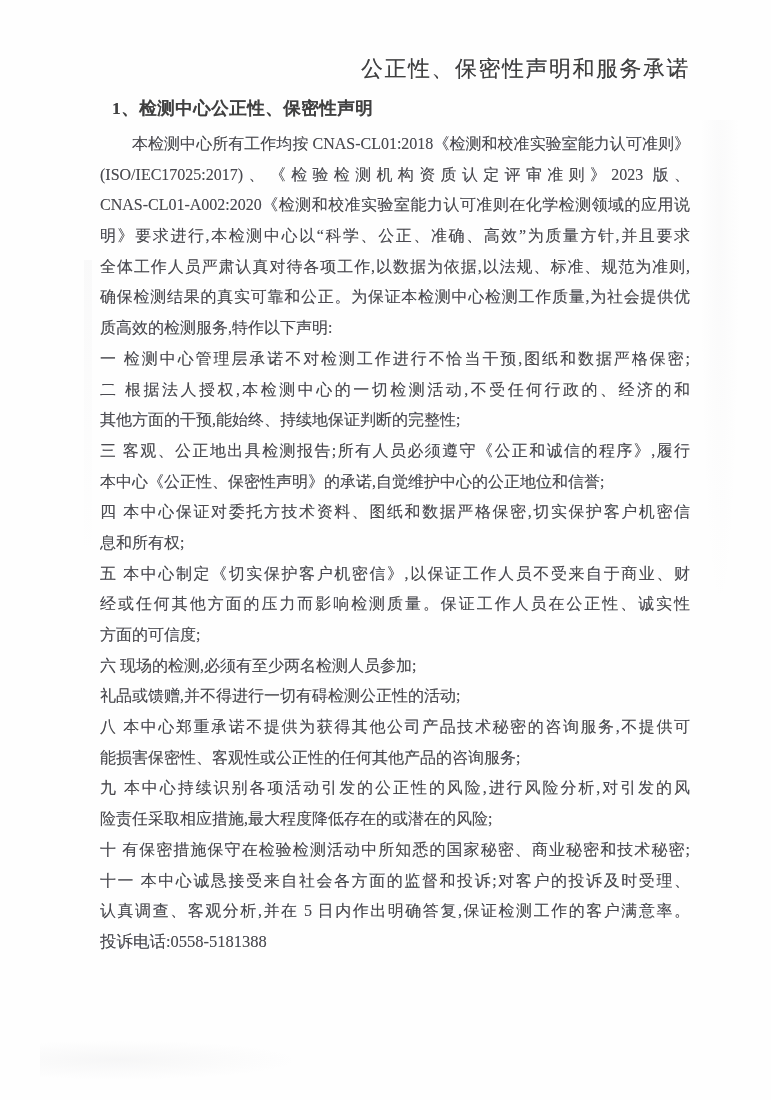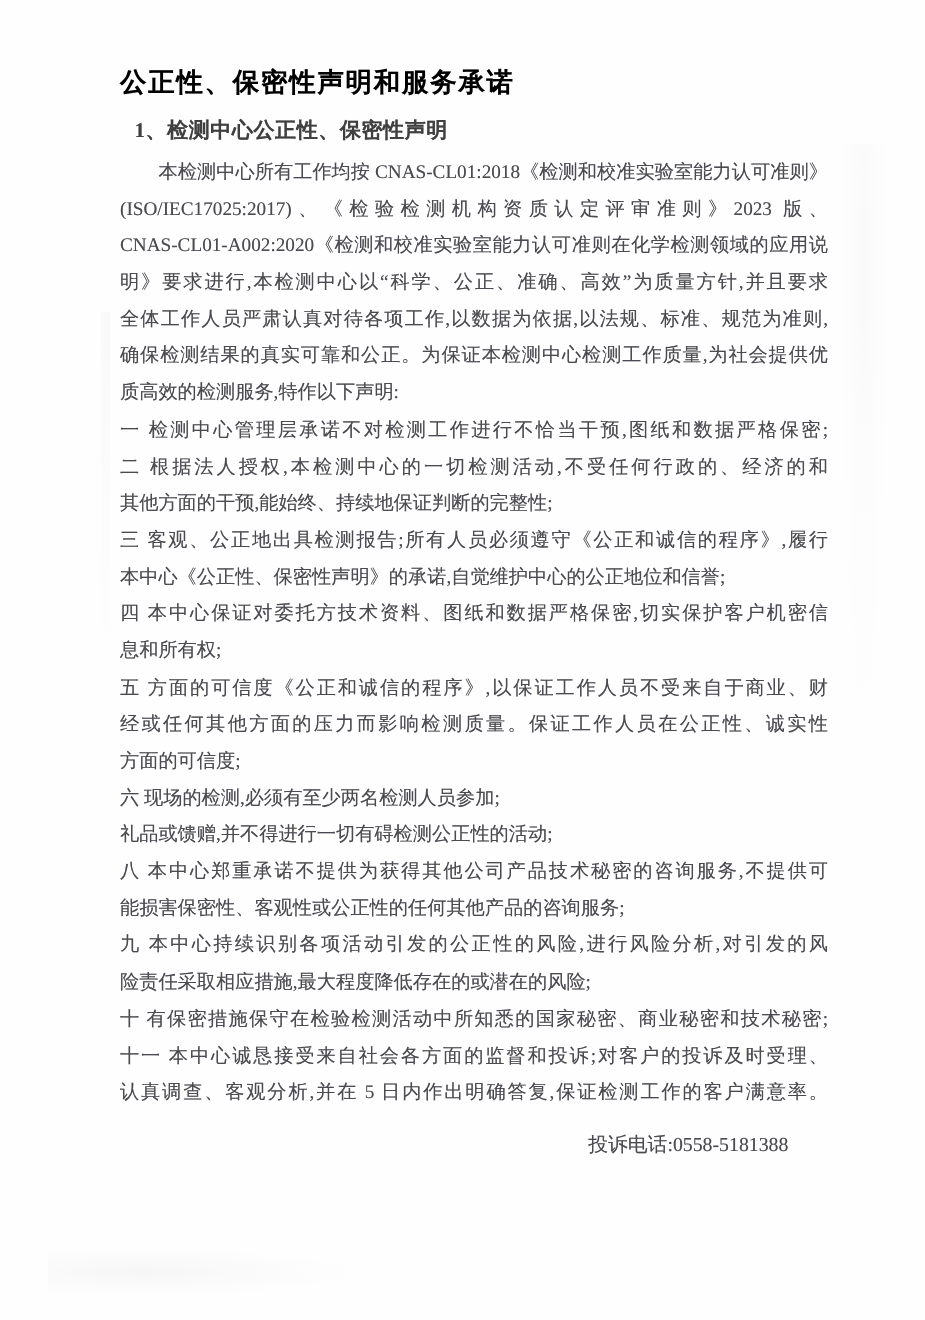--- a/index.html
+++ b/index.html
@@ -15,25 +15,25 @@
     background:#fefefe;
   }
   .content {
     position:absolute;
     left:100px; top:0;
     width:590px;
   }
   .doc-title {
     margin-top:52px;
     height:34px; line-height:34px;
-    text-align:left;
+    text-align:right;
     font-size:22px;
-    font-weight:700;
+    font-weight:400;
     letter-spacing:1.5px;
-    color:#000000;
+    color:#404040;
     text-shadow:0 0 0.5px rgba(48,48,54,0.55);
   }
   .section-heading {
     margin:8px 0 0 12px;
     height:28px; line-height:28px;
     font-size:17.5px;
     font-weight:700;
     letter-spacing:0.5px;
     color:#404040;
     text-shadow:0 0 0.4px rgba(60,60,66,0.5);
@@ -48,25 +48,23 @@
     overflow:hidden;
     white-space:nowrap;
   }
   .ln.j {
     white-space:normal;
     text-align:justify;
     text-align-last:justify;
   }
   .ln.ind { padding-left:32px; }
   .phone-line {
-    margin-top:12px;
     height:30px; line-height:30px;
     font-size:16.5px;
     color:#4a4a50;
-    text-align:right;
     padding-right:33px;
     text-shadow:0 0 0.4px rgba(74,74,80,0.45);
   }
   
   .smudge { position:absolute; pointer-events:none; }
   .smudge-a { left:40px; top:1040px; width:260px; height:40px;
     background:radial-gradient(ellipse at 30% 50%, rgba(120,120,128,0.06), rgba(120,120,128,0) 70%); }
   .smudge-b { left:84px; top:260px; width:8px; height:300px;
     background:linear-gradient(to bottom, rgba(130,130,138,0.04), rgba(130,130,138,0)); }
   .smudge-c { left:700px; top:120px; width:40px; height:500px;
@@ -95,21 +93,21 @@
       <div class="ln j">全体工作人员严肃认真对待各项工作,以数据为依据,以法规、标准、规范为准则,</div>
       <div class="ln j">确保检测结果的真实可靠和公正。为保证本检测中心检测工作质量,为社会提供优</div>
       <div class="ln">质高效的检测服务,特作以下声明:</div>
       <div class="ln j">一 检测中心管理层承诺不对检测工作进行不恰当干预,图纸和数据严格保密;</div>
       <div class="ln j">二 根据法人授权,本检测中心的一切检测活动,不受任何行政的、经济的和</div>
       <div class="ln">其他方面的干预,能始终、持续地保证判断的完整性;</div>
       <div class="ln j">三 客观、公正地出具检测报告;所有人员必须遵守《公正和诚信的程序》,履行</div>
       <div class="ln">本中心《公正性、保密性声明》的承诺,自觉维护中心的公正地位和信誉;</div>
       <div class="ln j">四 本中心保证对委托方技术资料、图纸和数据严格保密,切实保护客户机密信</div>
       <div class="ln">息和所有权;</div>
-      <div class="ln j">五 方面的可信度《公正和诚信的程序》,以保证工作人员不受来自于商业、财</div>
+      <div class="ln j">五 本中心制定《切实保护客户机密信》,以保证工作人员不受来自于商业、财</div>
       <div class="ln j">经或任何其他方面的压力而影响检测质量。保证工作人员在公正性、诚实性</div>
       <div class="ln">方面的可信度;</div>
       <div class="ln">六 现场的检测,必须有至少两名检测人员参加;</div>
       <div class="ln">礼品或馈赠,并不得进行一切有碍检测公正性的活动;</div>
       <div class="ln j">八 本中心郑重承诺不提供为获得其他公司产品技术秘密的咨询服务,不提供可</div>
       <div class="ln">能损害保密性、客观性或公正性的任何其他产品的咨询服务;</div>
       <div class="ln j">九 本中心持续识别各项活动引发的公正性的风险,进行风险分析,对引发的风</div>
       <div class="ln">险责任采取相应措施,最大程度降低存在的或潜在的风险;</div>
       <div class="ln j">十 有保密措施保守在检验检测活动中所知悉的国家秘密、商业秘密和技术秘密;</div>
       <div class="ln j">十一 本中心诚恳接受来自社会各方面的监督和投诉;对客户的投诉及时受理、</div>

